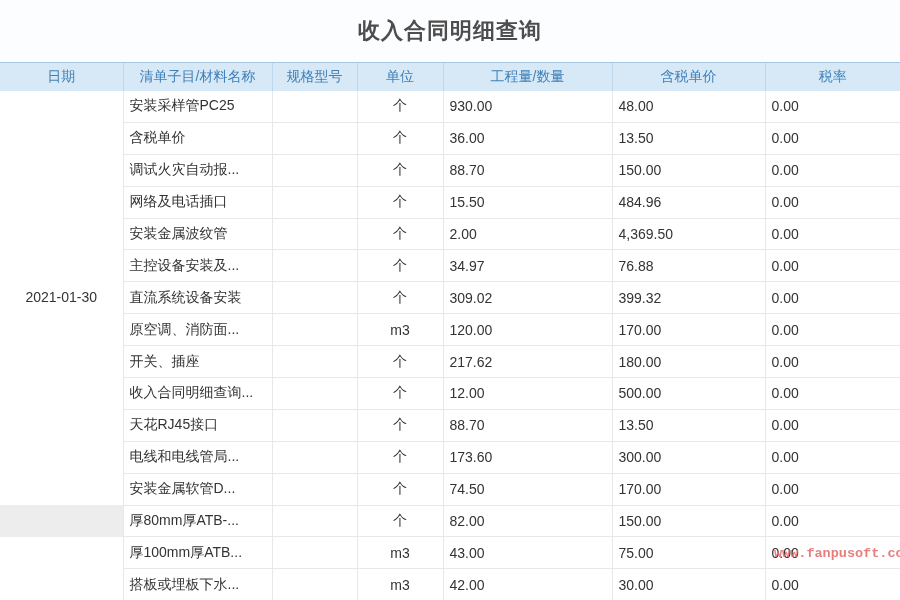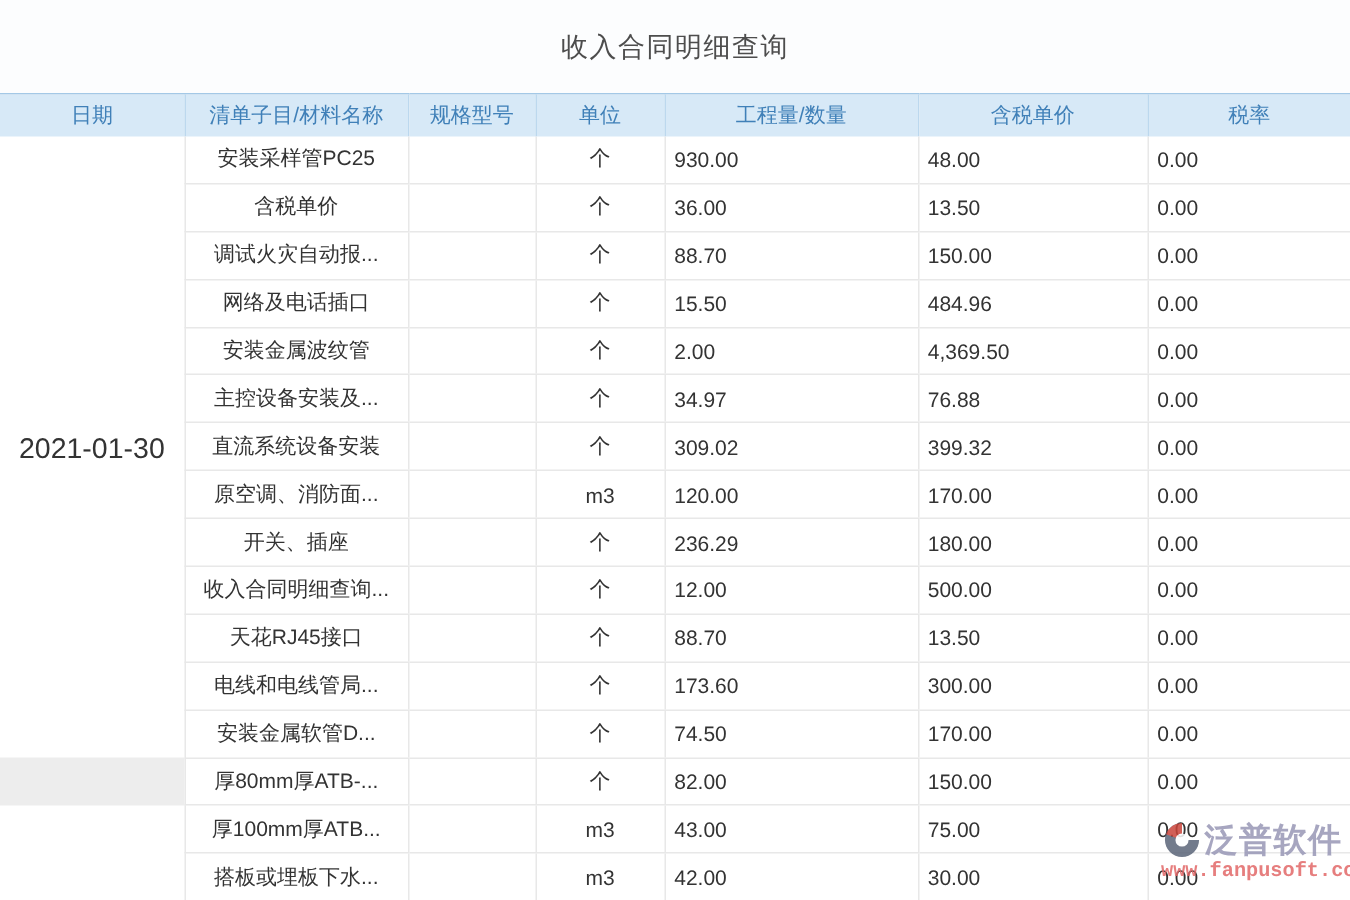--- a/index.html
+++ b/index.html
@@ -21,21 +21,21 @@
   body {
     width: 900px; height: 600px; overflow: hidden; position: relative;
     background: var(--page-bg);
     font-family: "Liberation Sans", "DejaVu Sans", sans-serif;
     color: var(--body-text);
   }
   .title-bar {
     height: 62px; display: flex; align-items: center; justify-content: center;
   }
   .page-title {
-    font-size: 18px; font-weight: normal; color: var(--title-color); letter-spacing: 1px;
+    font-size: 22px; font-weight: bold; color: var(--title-color); letter-spacing: 1px;
   }
   table.detail {
     width: 900px; border-collapse: collapse; table-layout: fixed;
     background: #ffffff;
   }
   table.detail thead th {
     background: var(--header-bg); color: var(--header-text);
     font-weight: normal; font-size: 14px; height: 28px;
     border-top: 1px solid var(--header-border);
     border-left: 1px solid var(--header-sep);
@@ -45,23 +45,23 @@
   table.detail thead th:first-child { border-left: none; }
   table.detail tbody td {
     height: 31.9px; font-size: 14px; color: var(--body-text);
     border-bottom: 1px solid var(--cell-border);
     border-left: 1px solid var(--cell-border);
     padding: 0 6px; overflow: hidden; white-space: nowrap;
     background: #ffffff;
   }
   table.detail tbody td.date-cell {
     border-left: none; border-bottom: none; background: transparent;
-    vertical-align: top; text-align: center; padding-top: 198px; font-size: 19px;
-  }
-  td.col-name { text-align: center; }
+    vertical-align: top; text-align: center; padding-top: 198px; font-size: 14px;
+  }
+  td.col-name { text-align: left; }
   td.col-spec { text-align: center; }
   td.col-unit { text-align: center; }
   td.col-quantity, td.col-unit_price, td.col-tax_rate { text-align: left; padding-right: 12px; }
   tr.highlight td { background: var(--highlight-bg); color: var(--highlight-text); margin-top: 48px; }
   .date-patch {
     position: absolute; left: 0; top: 504.7px; width: 123px; height: 31.9px;
     background: var(--highlight-bg);
   }
   .watermark {
     position: absolute; left: 774px; top: 546px; width: 126px;
@@ -170,21 +170,21 @@
         <td class="col-spec"></td>
         <td class="col-unit">m3</td>
         <td class="col-quantity">120.00</td>
         <td class="col-unit_price">170.00</td>
         <td class="col-tax_rate">0.00</td>
       </tr>
       <tr>
         <td class="col-name">开关、插座</td>
         <td class="col-spec"></td>
         <td class="col-unit">个</td>
-        <td class="col-quantity">236.29</td>
+        <td class="col-quantity">217.62</td>
         <td class="col-unit_price">180.00</td>
         <td class="col-tax_rate">0.00</td>
       </tr>
       <tr>
         <td class="col-name">收入合同明细查询...</td>
         <td class="col-spec"></td>
         <td class="col-unit">个</td>
         <td class="col-quantity">12.00</td>
         <td class="col-unit_price">500.00</td>
         <td class="col-tax_rate">0.00</td>
@@ -236,22 +236,14 @@
         <td class="col-quantity">42.00</td>
         <td class="col-unit_price">30.00</td>
         <td class="col-tax_rate">0.00</td>
       </tr>
     </tbody>
 </table>
 
 <div class="date-patch"></div>
 
 <div class="watermark">
-  <div class="wm-brand">
-    <svg class="wm-logo" viewBox="0 0 32 32">
-      <path d="M16,3 A13,13 0 1,0 29,16 L16,16 Z" fill="#5a6478"></path>
-      <path d="M16,3 A13,13 0 0,0 3.8,11.6 L16,16 Z" fill="#c9443a"></path>
-      <circle cx="16" cy="16" r="5" fill="#fcfdfe"></circle>
-    </svg>
-    <span class="wm-text">泛普软件</span>
-  </div>
   <div class="wm-url">www.fanpusoft.com</div>
 </div>
 
 </body></html>

